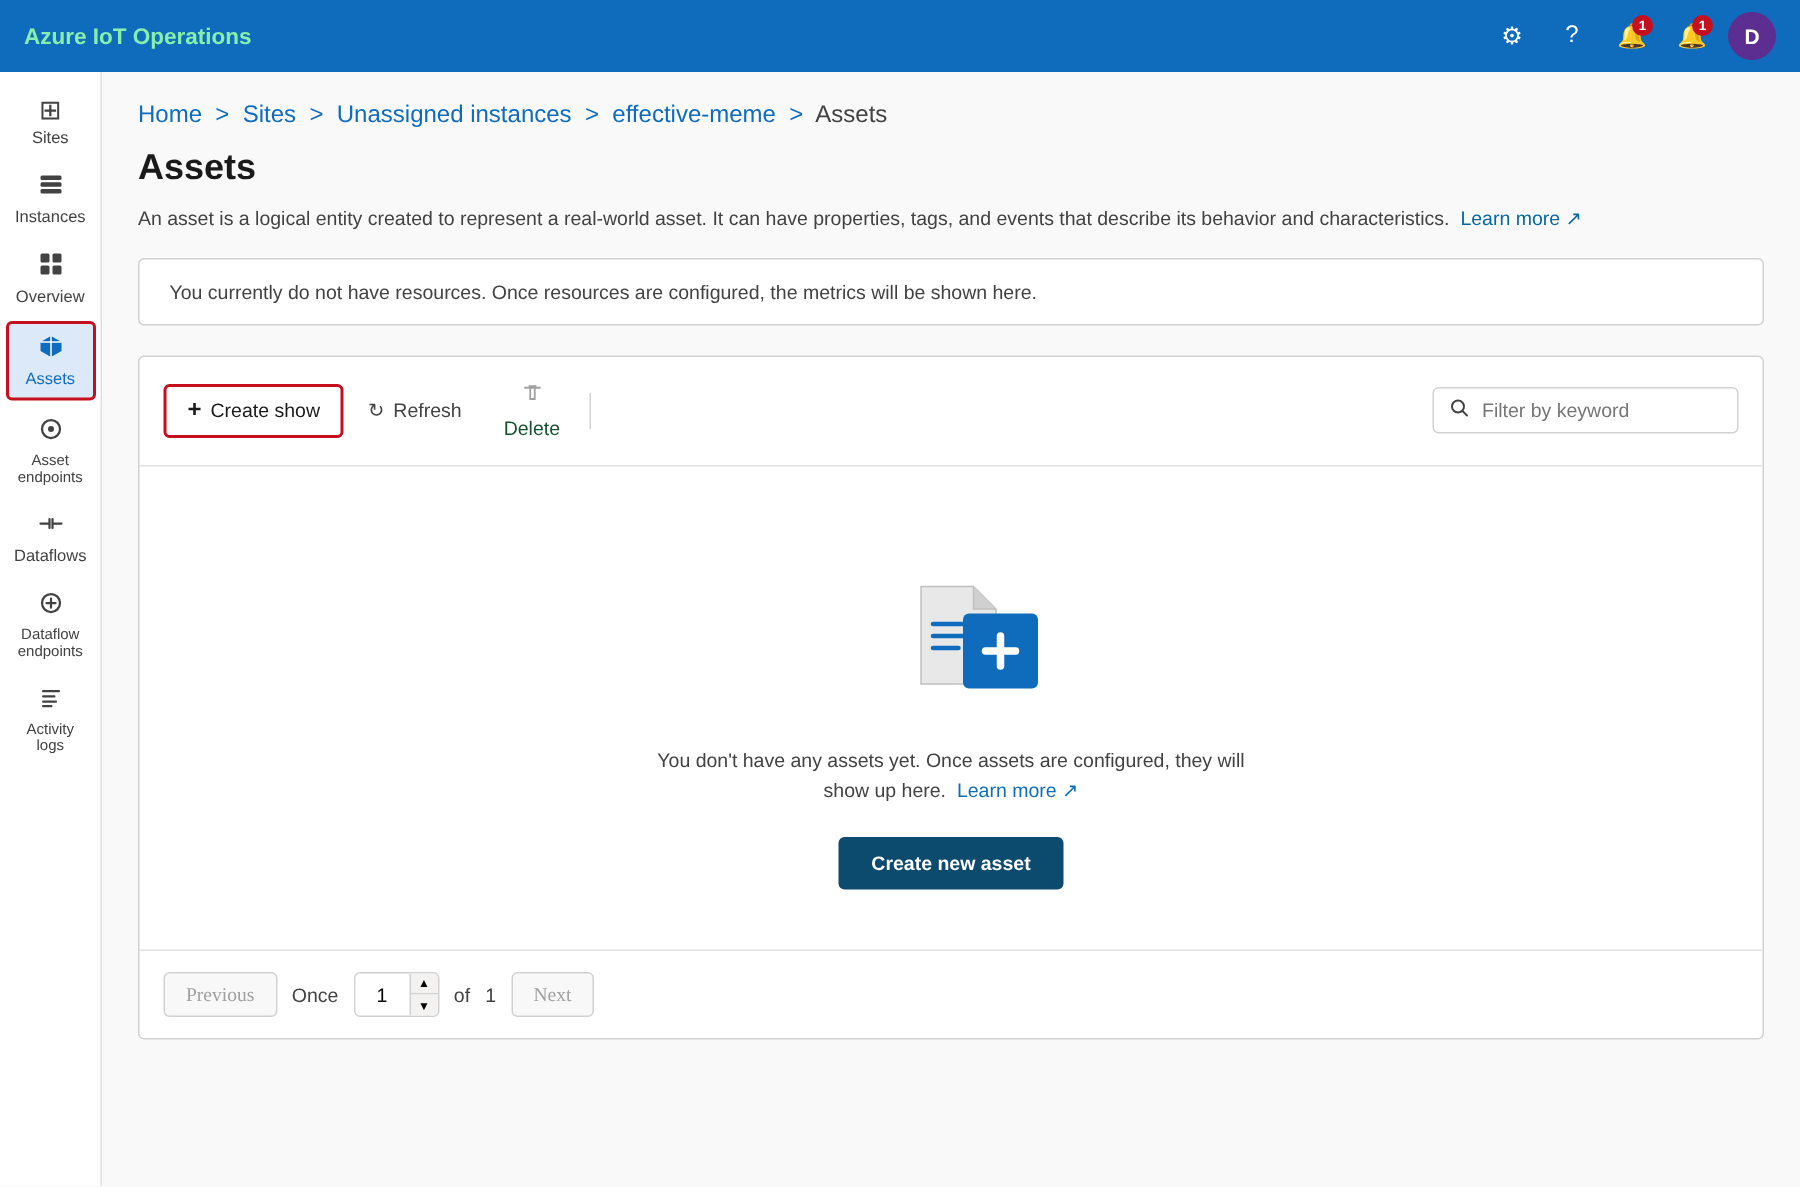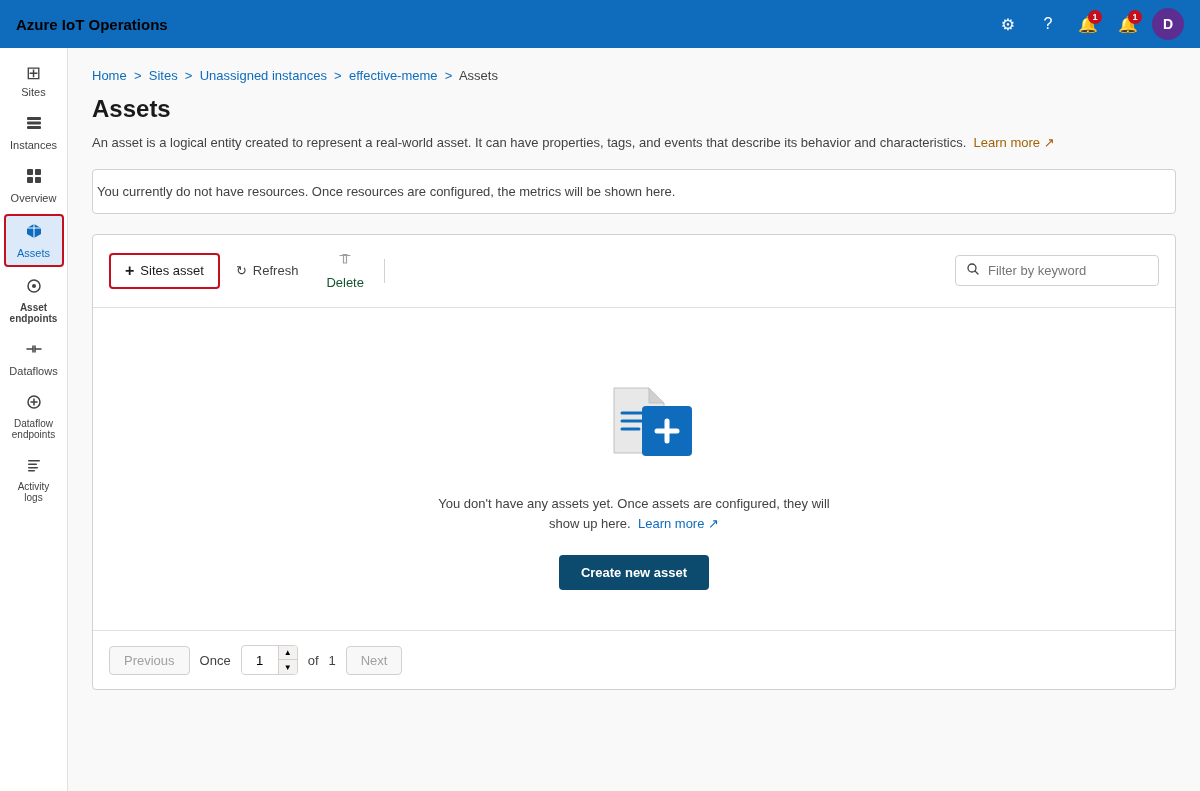--- a/index.html
+++ b/index.html
@@ -11,21 +11,21 @@
       height: 48px;
       display: flex;
       align-items: center;
       padding: 0 16px;
       flex-shrink: 0;
       color: white;
     }
     .topnav-title {
       font-size: 15px;
       font-weight: 600;
-      color: #000000;
+      color: #86efac;
       flex: 1;
     }
     .topnav-icons {
       display: flex;
       align-items: center;
       gap: 8px;
     }
     .topnav-icon-btn {
       width: 32px; height: 32px;
       border-radius: 50%;
@@ -103,21 +103,21 @@
     
     .content {
       flex: 1;
       overflow-y: auto;
       padding: 20px 24px;
       background: #f9f9f9;
     }
 
     
     .breadcrumb {
-      font-size: 13px;
+      font-size: 16px;
       color: #0f6cbd;
       margin-bottom: 12px;
     }
     .breadcrumb span {
       color: #424242;
     }
     .breadcrumb a {
       color: #0f6cbd;
       text-decoration: none;
       cursor: pointer;
@@ -132,31 +132,31 @@
     }
 
     
     .page-desc {
       font-size: 13px;
       color: #424242;
       margin-bottom: 16px;
       line-height: 1.5;
     }
     .page-desc a {
-      color: #a16207;
+      color: #0369a1;
       text-decoration: none;
       cursor: pointer;
     }
 
     
     .info-banner {
       background: #fff;
       border: 1px solid #d1d1d1;
       border-radius: 4px;
-      padding: 14px 4px;
+      padding: 14px 20px;
       font-size: 13px;
       color: #424242;
       margin-bottom: 20px;
     }
 
     
     .main-card {
       background: #fff;
       border: 1px solid #d1d1d1;
       border-radius: 4px;
@@ -276,21 +276,21 @@
     }
     .btn-page {
       background: #fff;
       border: 1px solid #d1d1d1;
       border-radius: 4px;
       padding: 6px 14px;
       font-size: 13px;
       cursor: pointer;
       color: #424242;
     }
-    .btn-page.disabled { color: #a0a0a0; cursor: not-allowed; background: #f8f8f8; }
+    .btn-page.disabled { color: #a0a0a0; cursor: not-allowed; background: #f8f8f8; font-family: Liberation Serif, serif; }
     .page-input-wrap {
       display: flex;
       align-items: center;
       border: 1px solid #d1d1d1;
       border-radius: 4px;
       overflow: hidden;
     }
     .page-input {
       width: 36px;
       text-align: center;
@@ -377,21 +377,21 @@
       </span>
       <span>Assets</span>
     </div>
     <div class="sidebar-item">
       <span class="icon">
         <svg width="18" height="18" viewBox="0 0 18 18" fill="none">
           <circle cx="9" cy="9" r="6" stroke="#424242" stroke-width="1.5" fill="none"></circle>
           <circle cx="9" cy="9" r="2" fill="#424242"></circle>
         </svg>
       </span>
-      <span style="font-size:10px;font-weight:bold;">Asset endpoints</span>
+      <span style="font-size:10px;">Asset endpoints</span>
     </div>
     <div class="sidebar-item">
       <span class="icon">
         <svg width="18" height="18" viewBox="0 0 18 18" fill="none">
           <path d="M2 9H8M10 9H16M8 6L8 12M10 6L10 12" stroke="#424242" stroke-width="1.5" stroke-linecap="round"></path>
         </svg>
       </span>
       <span>Dataflows</span>
     </div>
     <div class="sidebar-item">
@@ -439,21 +439,21 @@
 
     <div class="info-banner">
       <span>You currently do not have resources. Once resources are configured, the metrics will be shown here.</span>
     </div>
 
     <div class="main-card">
 
       <div class="toolbar">
         <button class="btn-primary">
           <span style="font-size:16px; font-weight:700;">+</span>
-          <span>Sites asset</span>
+          <span>Create show</span>
         </button>
         <button class="btn-toolbar">
           <span>↻</span>
           <span>Refresh</span>
         </button>
         <button class="btn-toolbar disabled">
           <span>
             <svg width="14" height="14" viewBox="0 0 14 14" fill="none">
               <path d="M2 3.5H12M5 3.5V2.5H9V3.5M5.5 3.5V11H8.5V3.5" stroke="#a0a0a0" stroke-width="1.2" stroke-linecap="round"></path>
             </svg>

